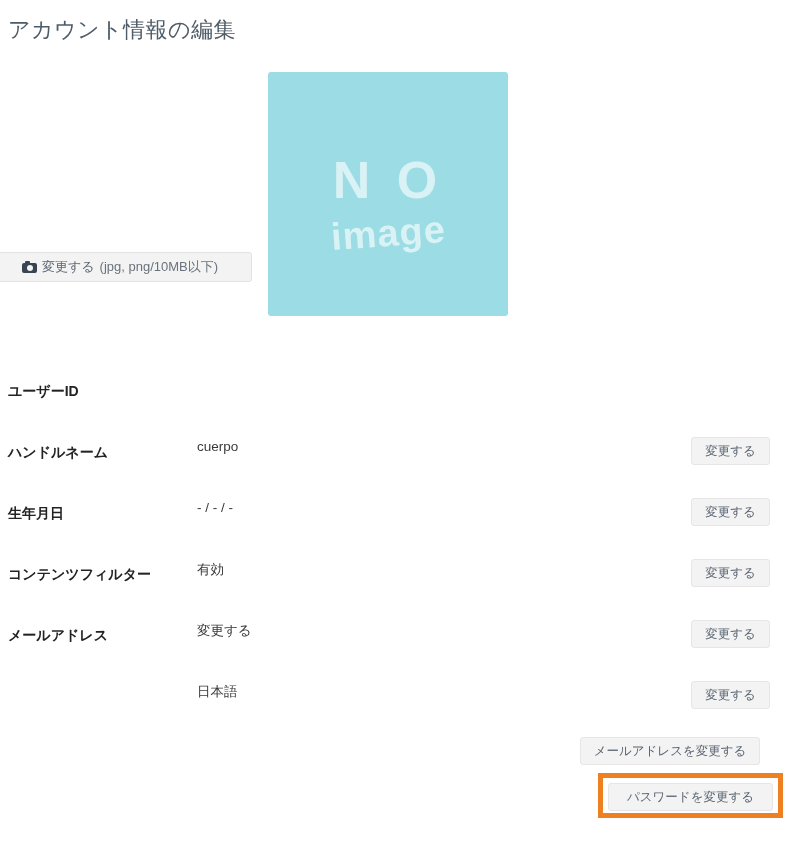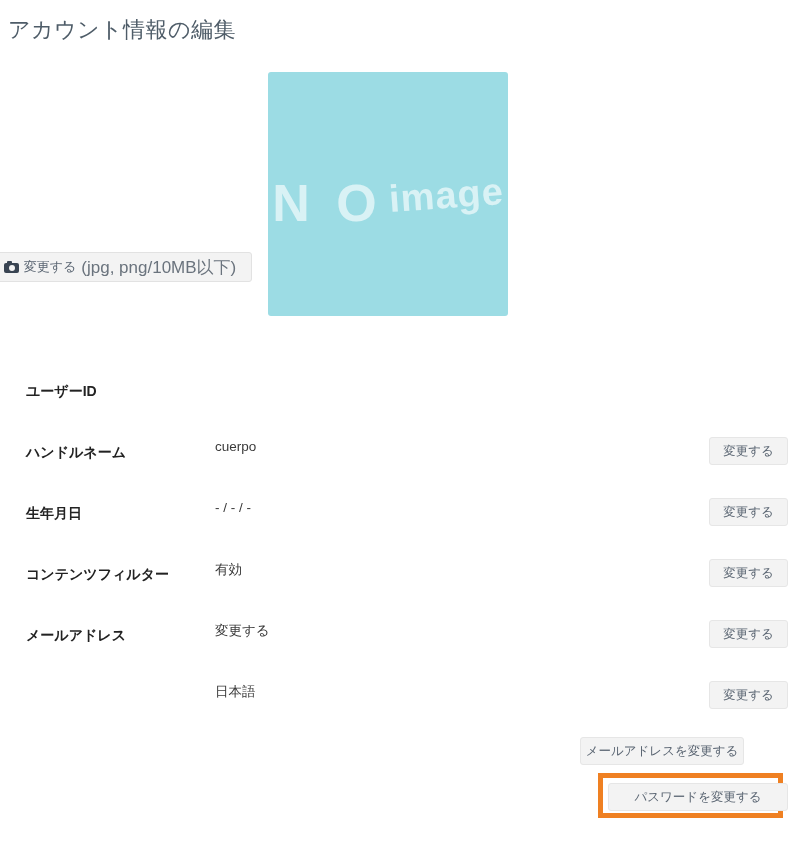--- a/index.html
+++ b/index.html
@@ -40,20 +40,21 @@
     height: 244px;
     background: #9cdce4;
     border-radius: 3px;
     position: relative;
     overflow: hidden;
   }
   .avatar-noimg {
     position: absolute;
     inset: 0;
     display: flex;
+    flex-direction: column;
     align-items: center;
     justify-content: center;
     gap: 6px;
     user-select: none;
     text-align: right;
   }
   .noimg-line1 {
     font-size: 52px;
     font-weight: 700;
     color: rgba(255,255,255,0.62);
@@ -111,31 +112,30 @@
     border-radius: 1px 1px 0 0;
   }
   .cam-icon .lens {
     position: absolute;
     left: 5px; top: 4px;
     width: 6px; height: 6px;
     background: #f3f3f3;
     border-radius: 50%;
   }
   .btn-sub {
-    font-size: 17px;
+    font-size: 13px;
     color: #6a737d;
   }
 
   
   .fields {
     position: absolute;
     left: 0;
     top: 375px;
     width: 768px;
-    padding-left: 18px;
   }
   .field-row {
     position: relative;
     height: 61px;
   }
   .field-label {
     position: absolute;
     left: 8px;
     top: 8px;
     font-size: 14px;
@@ -168,21 +168,21 @@
     font-size: 12.5px;
     color: #5b6673;
     cursor: pointer;
   }
 
   
   .email-btn {
     position: absolute;
     left: 580px;
     top: 737px;
-    width: 164px;
+    width: 180px;
     height: 28px;
     box-sizing: border-box;
     background: #f3f3f3;
     border: 1px solid #e6e6e6;
     border-radius: 3px;
     display: flex;
     align-items: center;
     justify-content: center;
     font-size: 12.5px;
     color: #5b6673;
@@ -196,21 +196,21 @@
     width: 185px;
     height: 45px;
     box-sizing: border-box;
     border: 5px solid #ef8022;
     background: transparent;
   }
   .password-btn {
     position: absolute;
     left: 608px;
     top: 783px;
-    width: 180px;
+    width: 165px;
     height: 28px;
     box-sizing: border-box;
     background: #f3f3f3;
     border: 1px solid #e6e6e6;
     border-radius: 3px;
     display: flex;
     align-items: center;
     justify-content: center;
     font-size: 12.5px;
     color: #5b6673;

